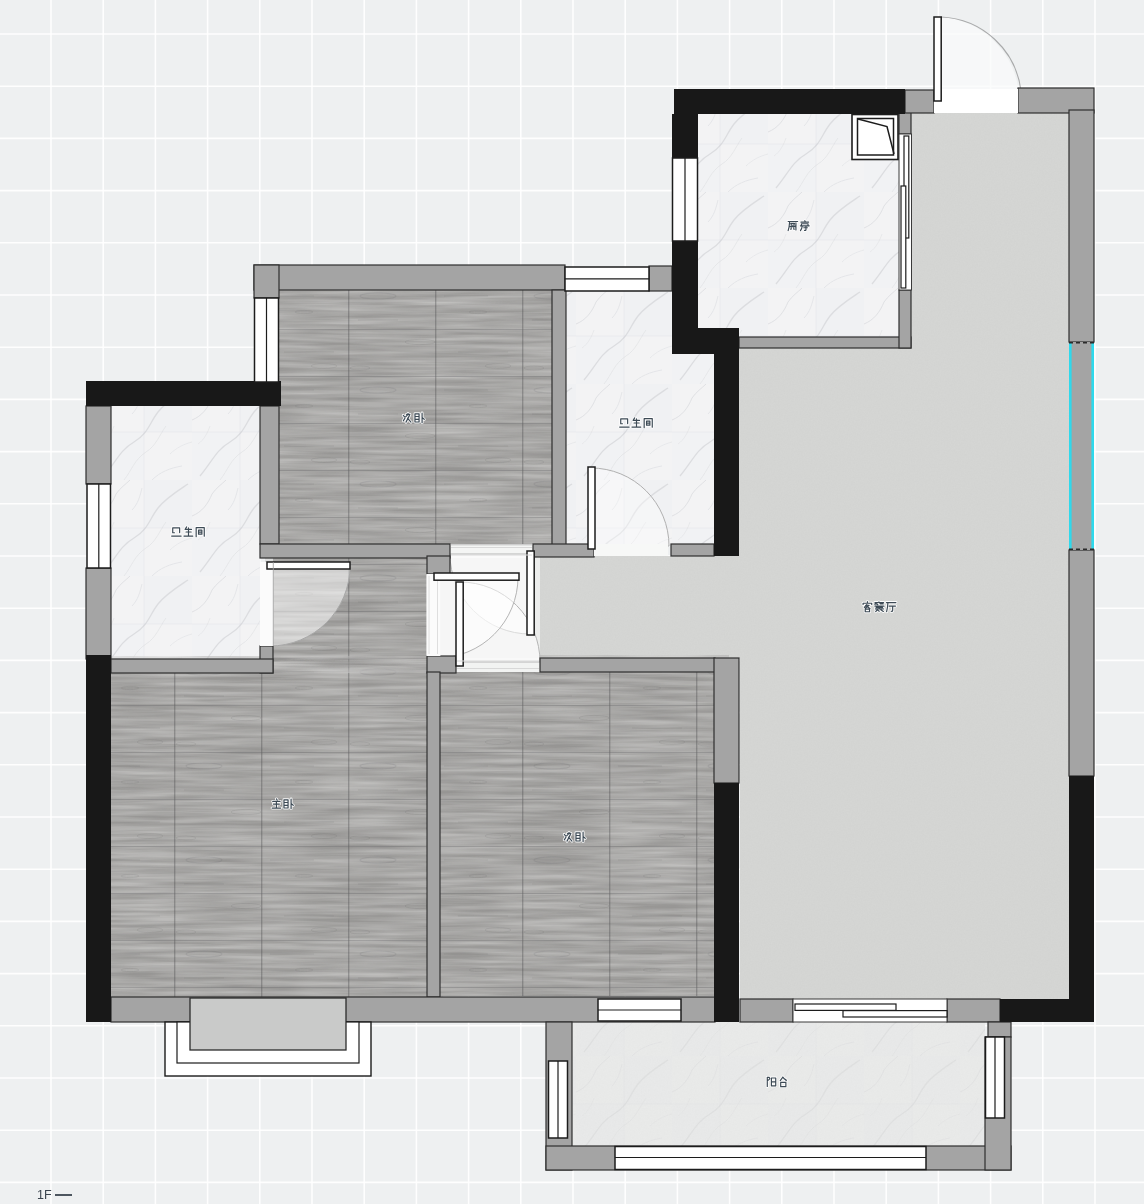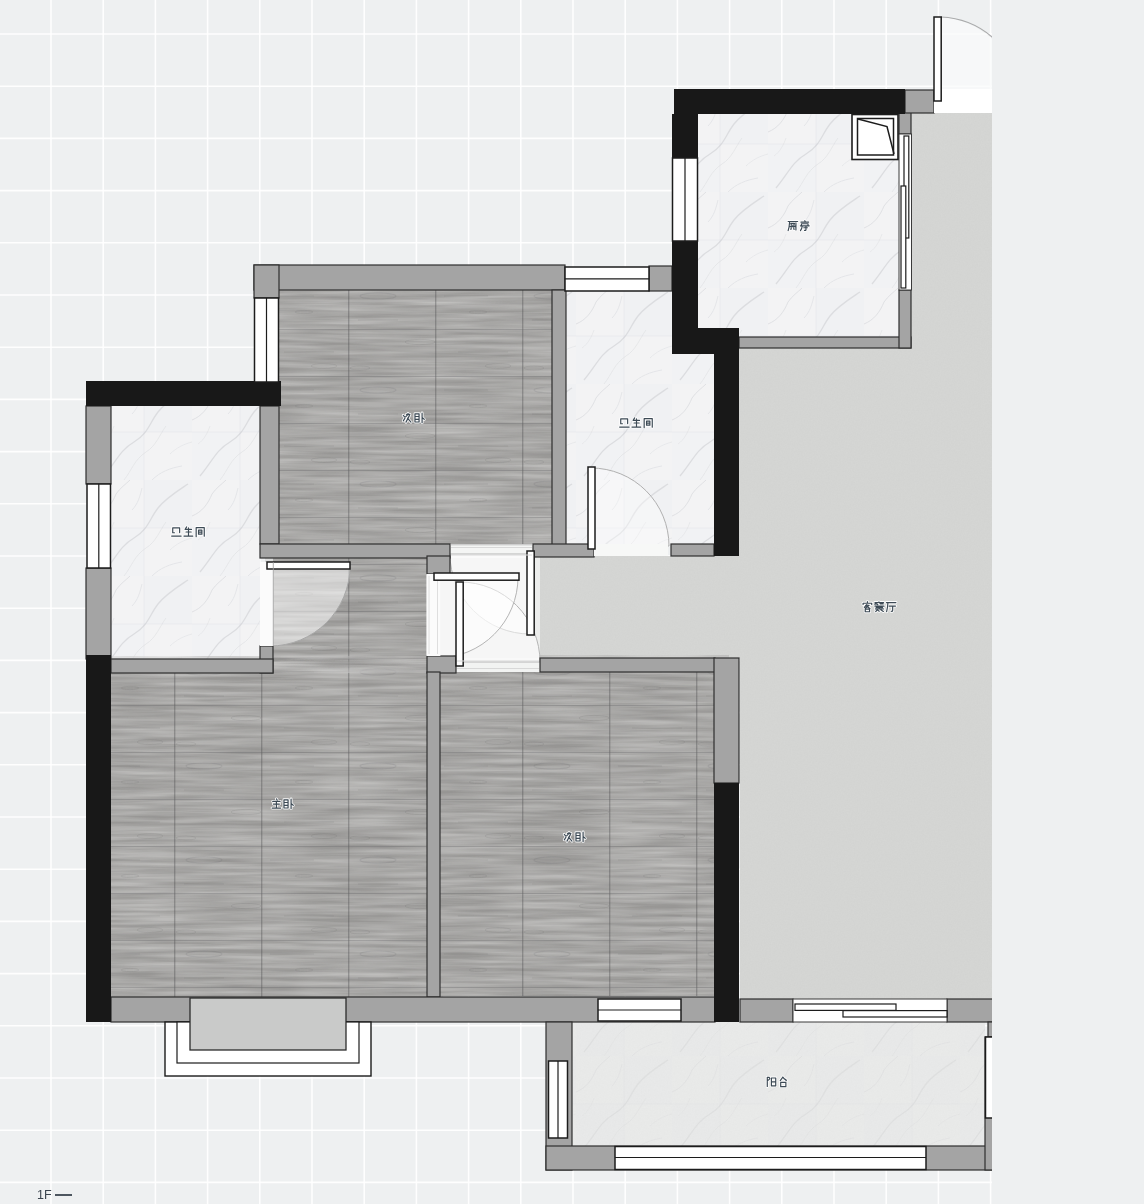--- a/index.html
+++ b/index.html
@@ -1,16 +1,16 @@
 <!DOCTYPE html>
 <html><head>
 <meta charset="utf-8">
 <style>
 html,body{margin:0;padding:0;background:#eef0f1;font-family:"Liberation Sans", sans-serif;}
-#stage{position:relative;width:992px;height:1204px;overflow:hidden;}
+#stage{position:relative;width:1144px;height:1204px;overflow:hidden;}
 .glow{stroke:#ffffff;stroke-width:2.7;fill:none;stroke-linecap:round;stroke-linejoin:round;opacity:.95}
 .ink{stroke:#3d4a55;stroke-width:1.1;fill:none;stroke-linecap:round;stroke-linejoin:round}
 </style>
 </head>
 <body>
 <div id="stage">
 <svg width="1144" height="1204" viewBox="0 0 1144 1204">
 <defs>
 <filter id="grain" x="-5%" y="-5%" width="110%" height="110%">
   <feTurbulence type="fractalNoise" baseFrequency="0.010 0.30" numOctaves="4" seed="7" result="n"></feTurbulence>

